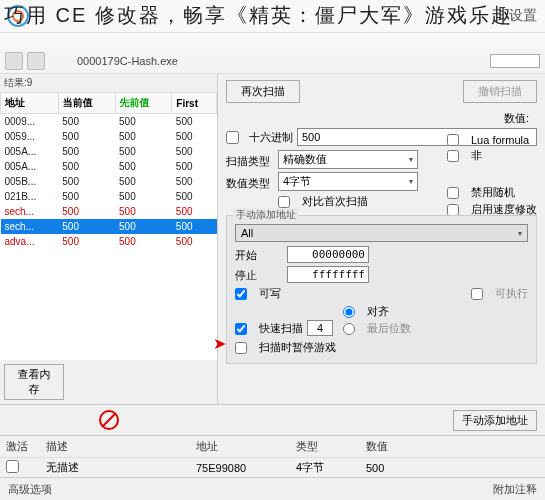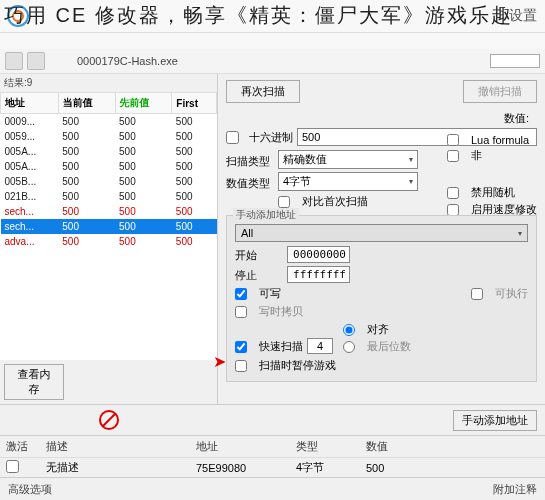--- a/index.html
+++ b/index.html
@@ -35,21 +35,21 @@
 .row { display: flex; align-items: flex-end; gap: 4px; margin-bottom: 3px; }
 .row label { min-width: 48px; }
 .select-box { flex: 1; display: flex; align-items: center; justify-content: space-between; padding: 1px 4px; border: 1px solid #888; background: #fff; max-width: 140px; }
 .chevron { font-size: 8px; color: #555; }
 .chk { display: flex; align-items: center; gap: 12px; }
 .chk input { width: 12px; height: 12px; }
 .side-checks { position: absolute; right: 8px; top: 60px; display: flex; flex-direction: column; gap: 2px; }
 .mem-options { margin-top: 6px; padding: 8px; background: #e8e8e8; border: 1px solid #ccc; position: relative; }
 .mem-options-label { position: absolute; top: -8px; left: 6px; font-size: 10px; background: #e8e8e8; padding: 0 3px; color: #555; }
 .all-dropdown { display: flex; align-items: center; justify-content: space-between; padding: 2px 5px; border: 1px solid #888; background: #e0e0e0; margin-bottom: 4px; }
-.addr-input { width: 63px; padding: 1px 3px; border: 1px solid #888; background: #fff; text-align: right; font-family: monospace; }
+.addr-input { width: 82px; padding: 1px 3px; border: 1px solid #888; background: #fff; text-align: right; font-family: monospace; }
 .dimmed { color: #888; }
 .radio-group { display: flex; flex-direction: column; gap: 2px; margin-left: 6px; }
 .fast-input { width: 26px; padding: 1px 3px; border: 1px solid #888; background: #fff; text-align: center; }
 .x-btn { background: #c8c8c8; border: 1px solid #888; padding: 0 4px; font-weight: bold; color: #333; }
 .pause-row { display: flex; align-items: flex-end; gap: 4px; margin-top: 4px; }
 .red-arrow { position: absolute; bottom: 10px; left: -14px; color: #d00; font-size: 16px; }
 .bottom-bar { display: flex; align-items: center; padding: 4px 8px; gap: 8px; border-top: 1px solid #ccc; }
 .no-sign { margin-left: 90px; }
 .manual-add { margin-left: auto; padding: 2px 8px; border: 1px solid #aaa; background: #f0f0f0; }
 .cheat-panel { border-top: 1px solid #ccc; }
@@ -240,26 +240,20 @@
             <input type="checkbox" checked="" style="">
             <span>可写</span>
           </label>
         <span style="flex:1"></span>
         <label class="chk dimmed">
             <input type="checkbox" style="">
             <span>可执行</span>
           </label>
       </div>
       <div class="row">
-        <label class="chk dimmed">
-            <input type="checkbox" style="">
-            <span>写时拷贝</span>
-          </label>
-      </div>
-      <div class="row">
         <label class="chk">
             <input type="checkbox" checked="" style="">
             <span>快速扫描</span>
           </label>
         <input class="fast-input" value="4" style="">
         <div class="radio-group">
           <label class="chk">
               <input type="radio" name="fs" checked="" style="">
               <span>对齐</span>
             </label>

